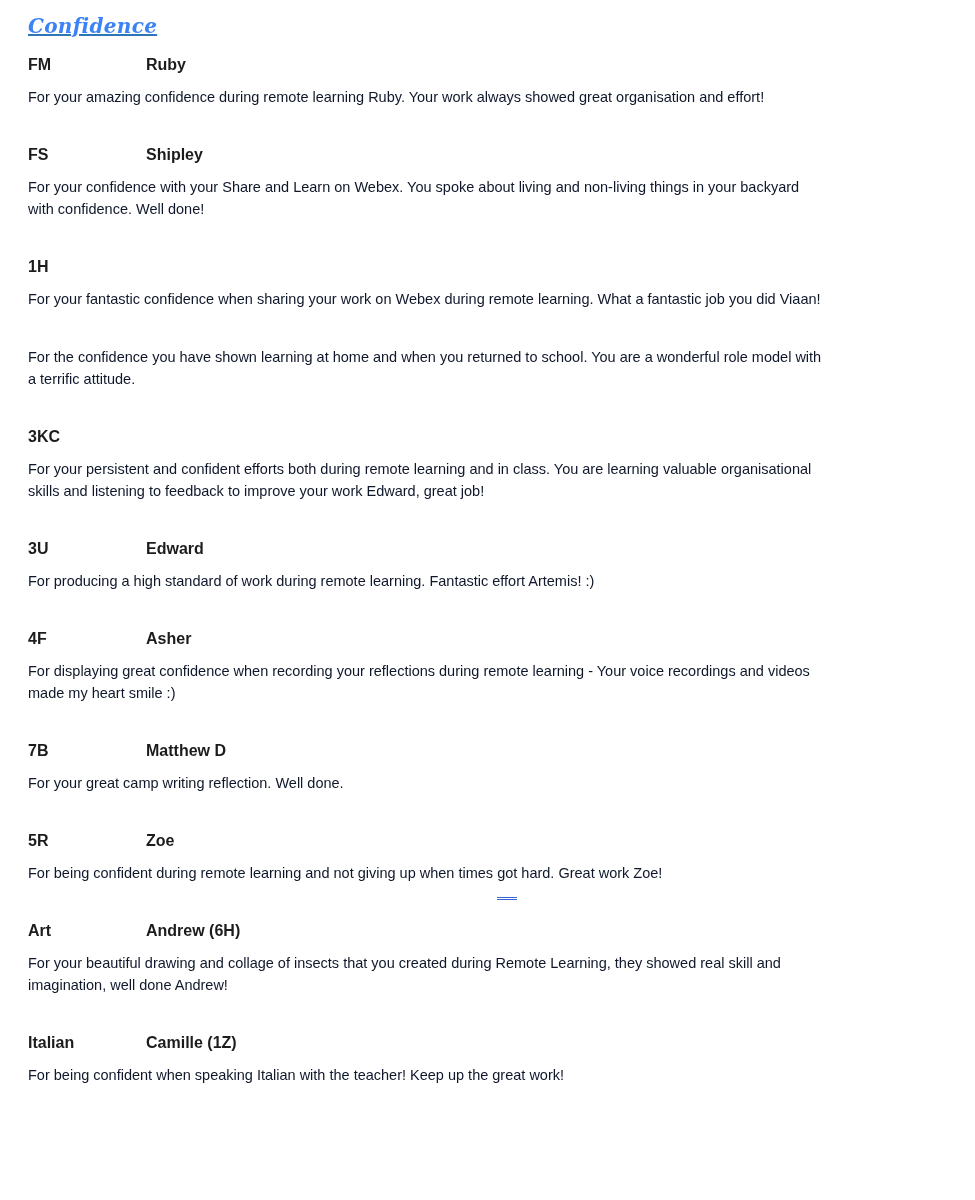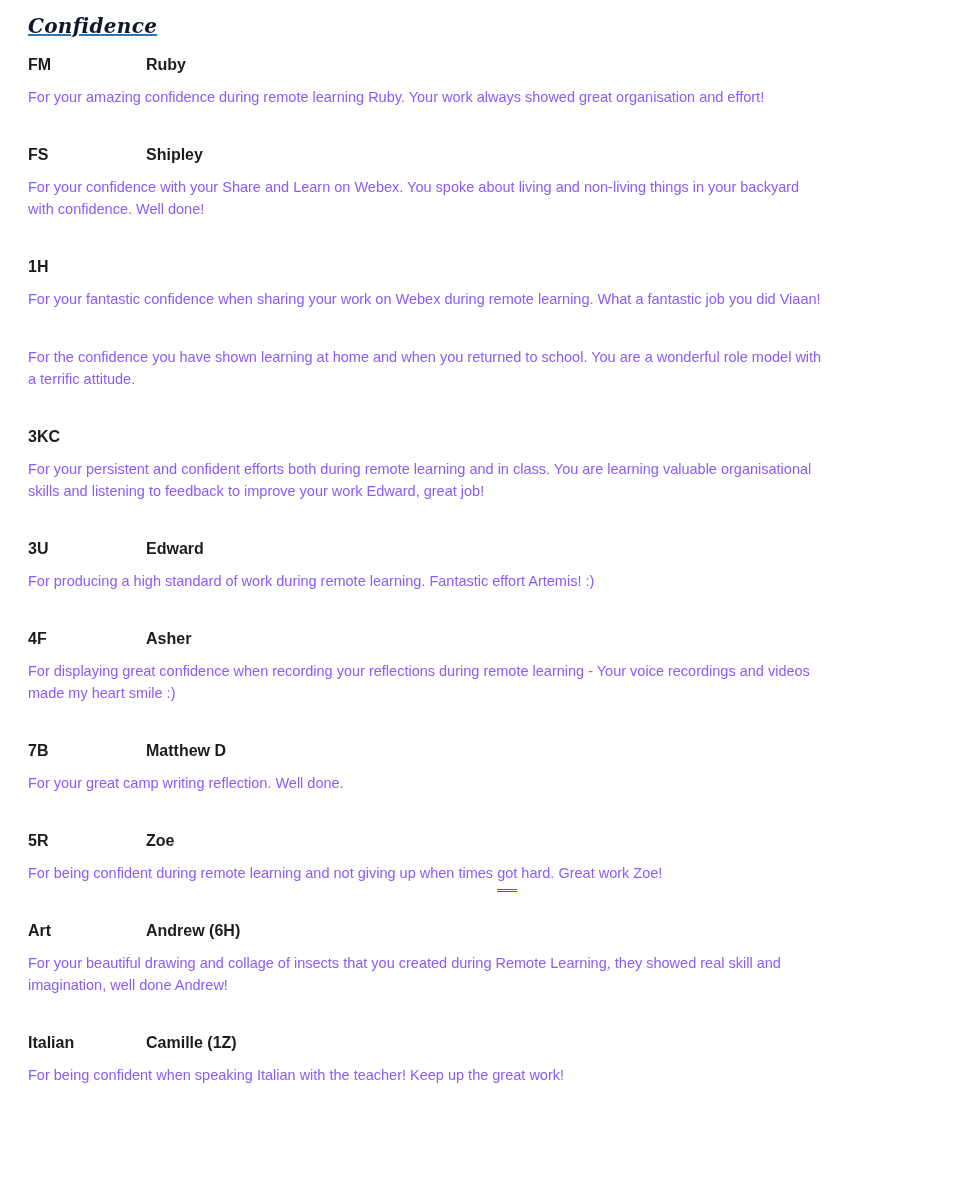--- a/index.html
+++ b/index.html
@@ -17,21 +17,21 @@
     overflow: hidden;
   }
   .doc-title {
     display: inline-block;
     margin: 0 0 16px 0;
     font-family: "DejaVu Serif", serif;
     font-style: italic;
     font-weight: 600;
     font-size: 20px;
     letter-spacing: 0.3px;
-    color: #0f172a;
+    color: #3b82f6;
     text-decoration: underline;
     text-decoration-color: #2E75B6;
   }
   .entries { display: block; }
   .entry { margin: 0 0 36px 0; }
   .entry-head {
     display: flex;
     align-items: flex-start;
     font-weight: bold;
     font-size: 16px;
@@ -41,25 +41,25 @@
   .entry-class {
     flex: 0 0 118px;
     width: 118px;
   }
   .entry-name { flex: 1 1 auto; }
   .entry-text {
     margin: 10px 0 0 0;
     max-width: 800px;
     font-size: 14.5px;
     line-height: 22px;
-    color: #8b5cf6;
+    color: #0f172a;
   }
   .grammar-mark {
     border-bottom: 3px double #3565D6;
-    padding-bottom: 8px;
+    padding-bottom: 16px;
   }
 </style>
 </head>
 <body>
 
 
 
 <h1 class="doc-title">Confidence</h1>
 
 <div class="entries">

